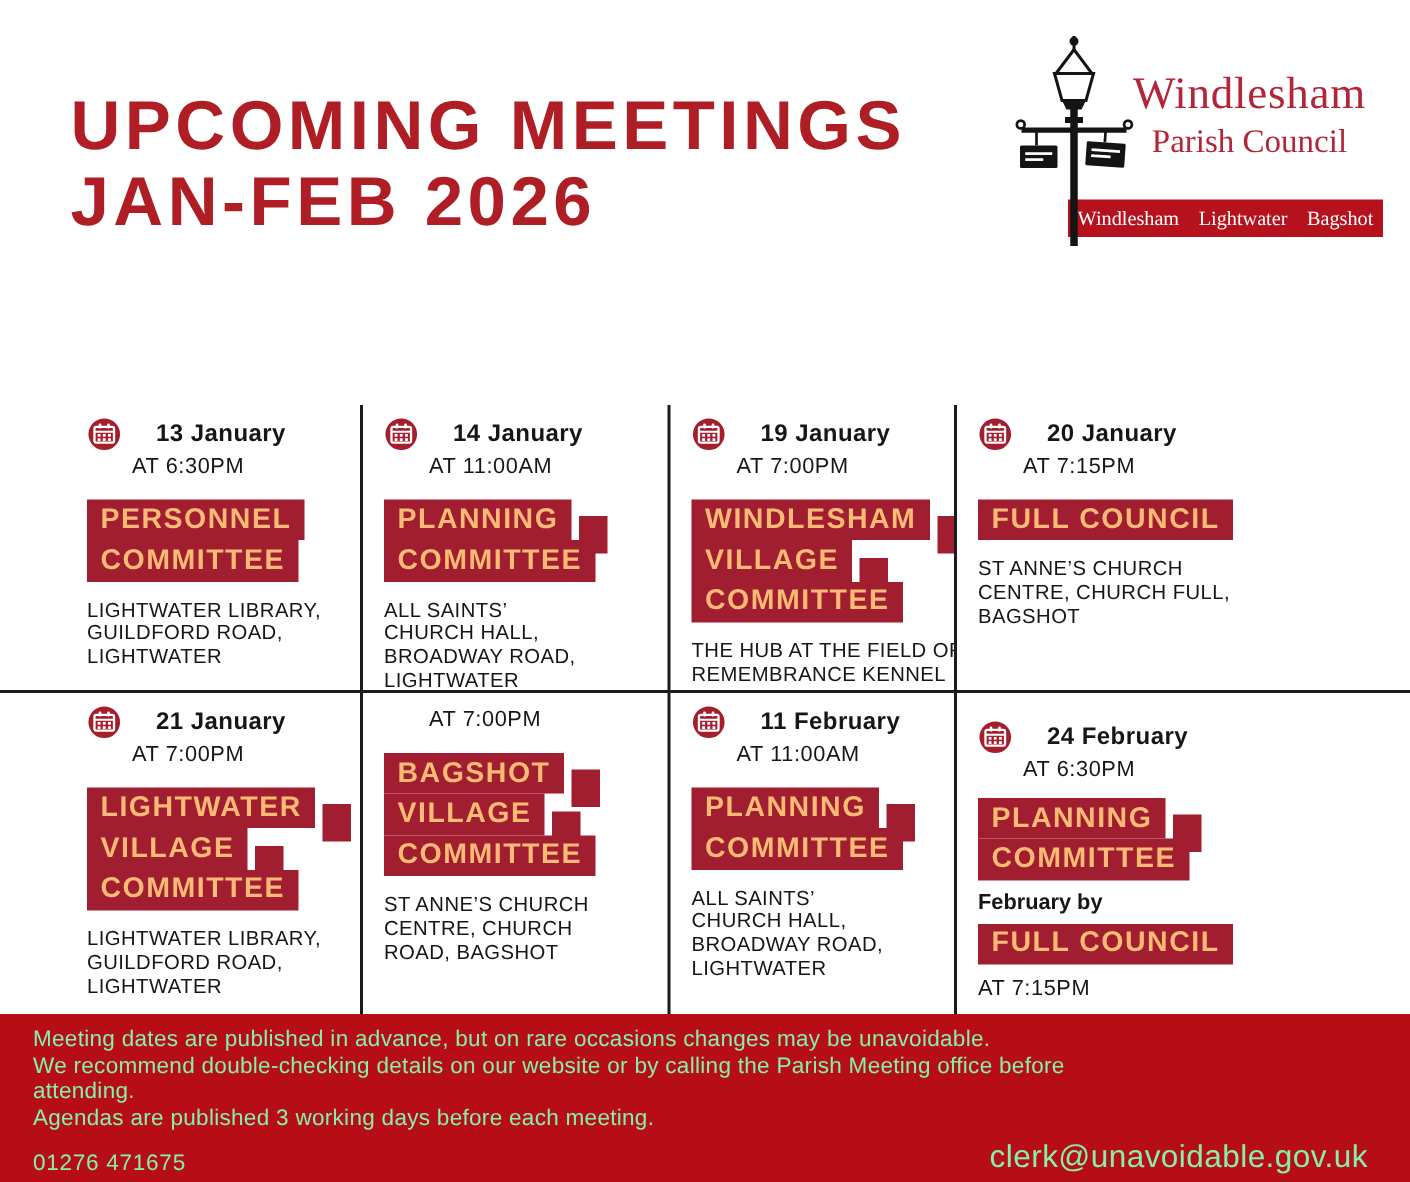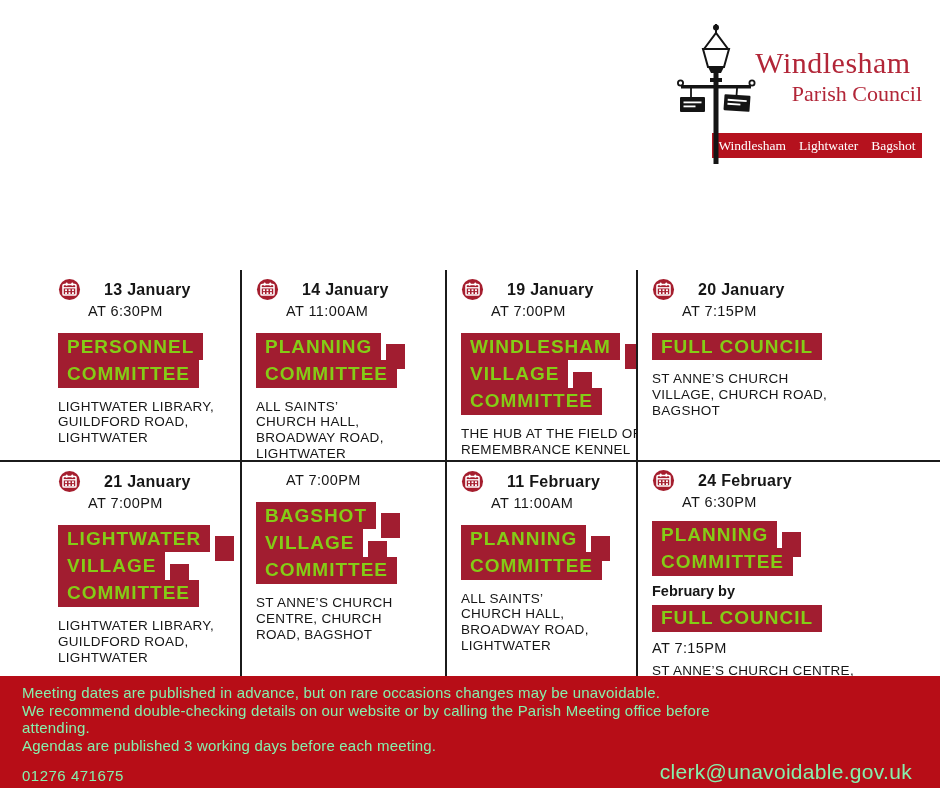--- a/index.html
+++ b/index.html
@@ -21,69 +21,73 @@
   
   .title{position:absolute;left:47px;top:58px;font-size:46px;font-weight:700;
          color:var(--title-red);line-height:1.1;letter-spacing:3px;}
   .title span{display:block;white-space:nowrap;}
 
   .logo{position:absolute;top:22px;right:18px;width:254px;height:142px;}
   .lamp{position:absolute;left:6px;top:0;width:86px;height:142px;z-index:2;}
   .logo-text{position:absolute;left:76px;top:24px;width:178px;text-align:center;
              font-family:"Liberation Serif",serif;color:var(--logo-red);}
   .logo-title{font-size:30px;letter-spacing:0.5px;}
-  .logo-subtitle{font-size:22px;margin-top:1px;text-align:right;}
+  .logo-subtitle{font-size:22px;margin-top:1px;}
   .logo-banner{position:absolute;left:44px;right:0;bottom:6px;height:25px;
                background:var(--banner-red);display:flex;align-items:center;justify-content:center;
                gap:13px;font-family:"Liberation Serif",serif;color:#fff;font-size:13.5px;z-index:1;}
 
   
   .grid{position:absolute;top:270px;left:0;width:940px;height:406px;
         display:grid;grid-template-columns:242px 205px 191px 302px;grid-template-rows:192px 214px;}
   .card{padding:8px 10px 0 14px;overflow:hidden;}
   .grid .card:nth-child(-n+4){border-bottom:2px solid var(--line);}
   .grid .card:not(:nth-child(4n)){border-right:2px solid var(--line);}
   .grid .card:nth-child(4n+1){padding-left:58px;}
 
   .date-row{display:flex;align-items:center;gap:23px;}
   .cal{width:23px;height:23px;flex:none;}
   .date{font-weight:700;font-size:16px;letter-spacing:0.3px;white-space:nowrap;}
   .time{margin:2px 0 0 30px;font-size:14.5px;letter-spacing:0.4px;}
 
   .committee{display:block;margin-top:14px;}
-  .cline{display:table;position:relative;background:var(--box-red);color:#84cc16;
+  .cline{display:table;position:relative;background:var(--box-red);color:#fdba74;
          font-weight:700;font-size:19px;line-height:1.12;padding:2.5px 9px 3.5px;
          letter-spacing:1px;white-space:nowrap;}
   .cline.tab::after{content:'';position:absolute;left:calc(100% + 5px);bottom:-9px;
                     width:19px;height:25px;background:var(--box-red);}
 
   .followed{font-weight:700;font-size:14.5px;margin-top:7px;}
   .second-time{font-size:14.5px;letter-spacing:0.4px;margin-top:8px;}
 
   .location{margin-top:11px;font-size:13.5px;line-height:1.18;letter-spacing:0.3px;}
   .location span{display:block;white-space:nowrap;}
 
-  .card.multi{padding-top:7px;}
+  .card.multi{padding-top:18px;}
   .card.multi .committee{margin-top:11px;}
   .card.multi .committee.second{margin-top:6px;}
   .card.multi .location{margin-top:7px;}
 
   
   .footer{position:absolute;left:0;bottom:0;width:940px;height:112px;background:var(--footer-red);
           color:#86efac;padding:8px 28px 10px 22px;}
   .disclaimer div{font-size:15px;line-height:1.17;letter-spacing:0.2px;}
   .footer-row{display:flex;justify-content:space-between;align-items:flex-end;margin-top:6px;}
   .phone{font-size:15px;letter-spacing:0.5px;}
   .email{font-size:21px;letter-spacing:0.3px;}
 </style>
 </head>
 <body>
 
 <div class="poster">
 
+  <h1 class="title">
+    <span>UPCOMING MEETINGS</span>
+    <span>JAN-FEB 2026</span>
+  </h1>
 
   <div class="logo">
     <svg class="lamp" viewBox="0 0 86 142" aria-hidden="true">
       <g stroke="#141414" fill="none" stroke-width="2">
         <line x1="42" y1="2" x2="42" y2="12"></line>
         <path d="M30 27 L42 11 L54 27 Z"></path>
         <path d="M29 27 L55 27 L50 45 L34 45 Z"></path>
       </g>
       <circle cx="42" cy="5.5" r="3" fill="#141414"></circle>
       <path d="M34 45 L50 45 L47 51 L37 51 Z" fill="#141414"></path>
@@ -236,21 +240,21 @@
       <span class="date">20 January</span>
     </div>
     <div class="time">AT 7:15PM</div>
     <div class="body">
           <div class="committee">
             <span class="cline">FULL COUNCIL</span>
           </div>
         </div>
     <div class="location">
           <span>ST ANNE’S CHURCH</span>
-          <span>VILLAGE, CHURCH ROAD,</span>
+          <span>CENTRE, CHURCH FULL,</span>
           <span>BAGSHOT</span>
         </div>
   </section>
 
   <section class="card">
     <div class="date-row">
       <svg class="cal" viewBox="0 0 24 24" aria-hidden="true">
         <circle cx="12" cy="12" r="11" fill="var(--icon-red)"></circle>
         <rect x="8.1" y="4.6" width="1.9" height="3.4" rx="0.9" fill="#ffffff"></rect>
         <rect x="14" y="4.6" width="1.9" height="3.4" rx="0.9" fill="#ffffff"></rect>

